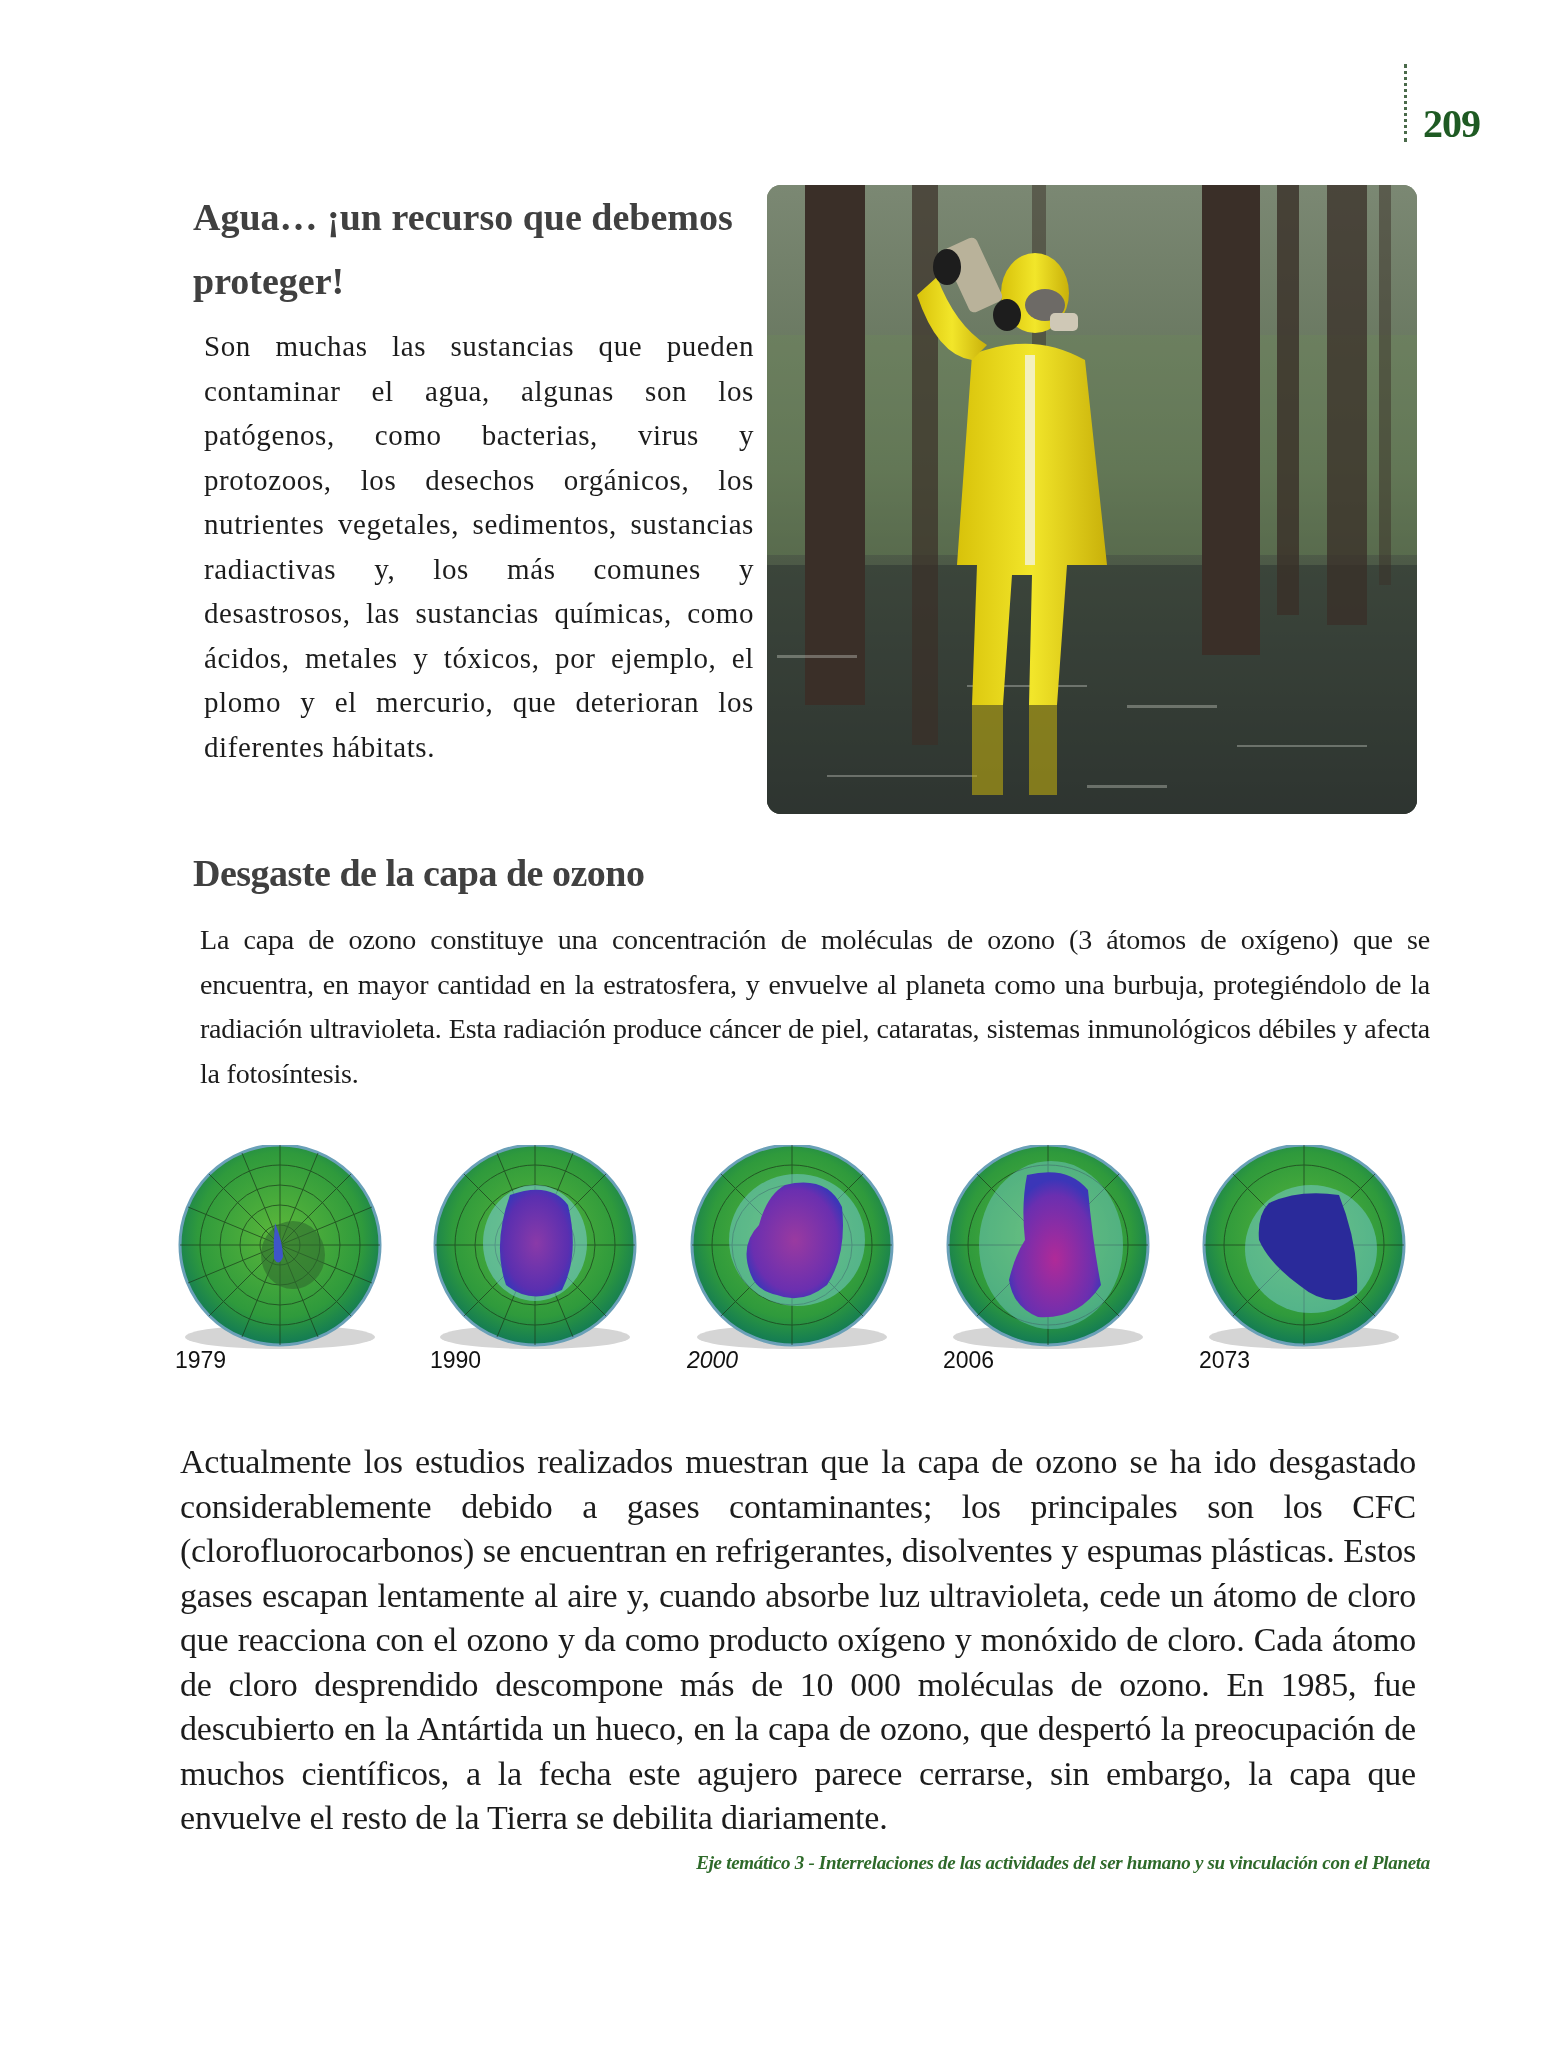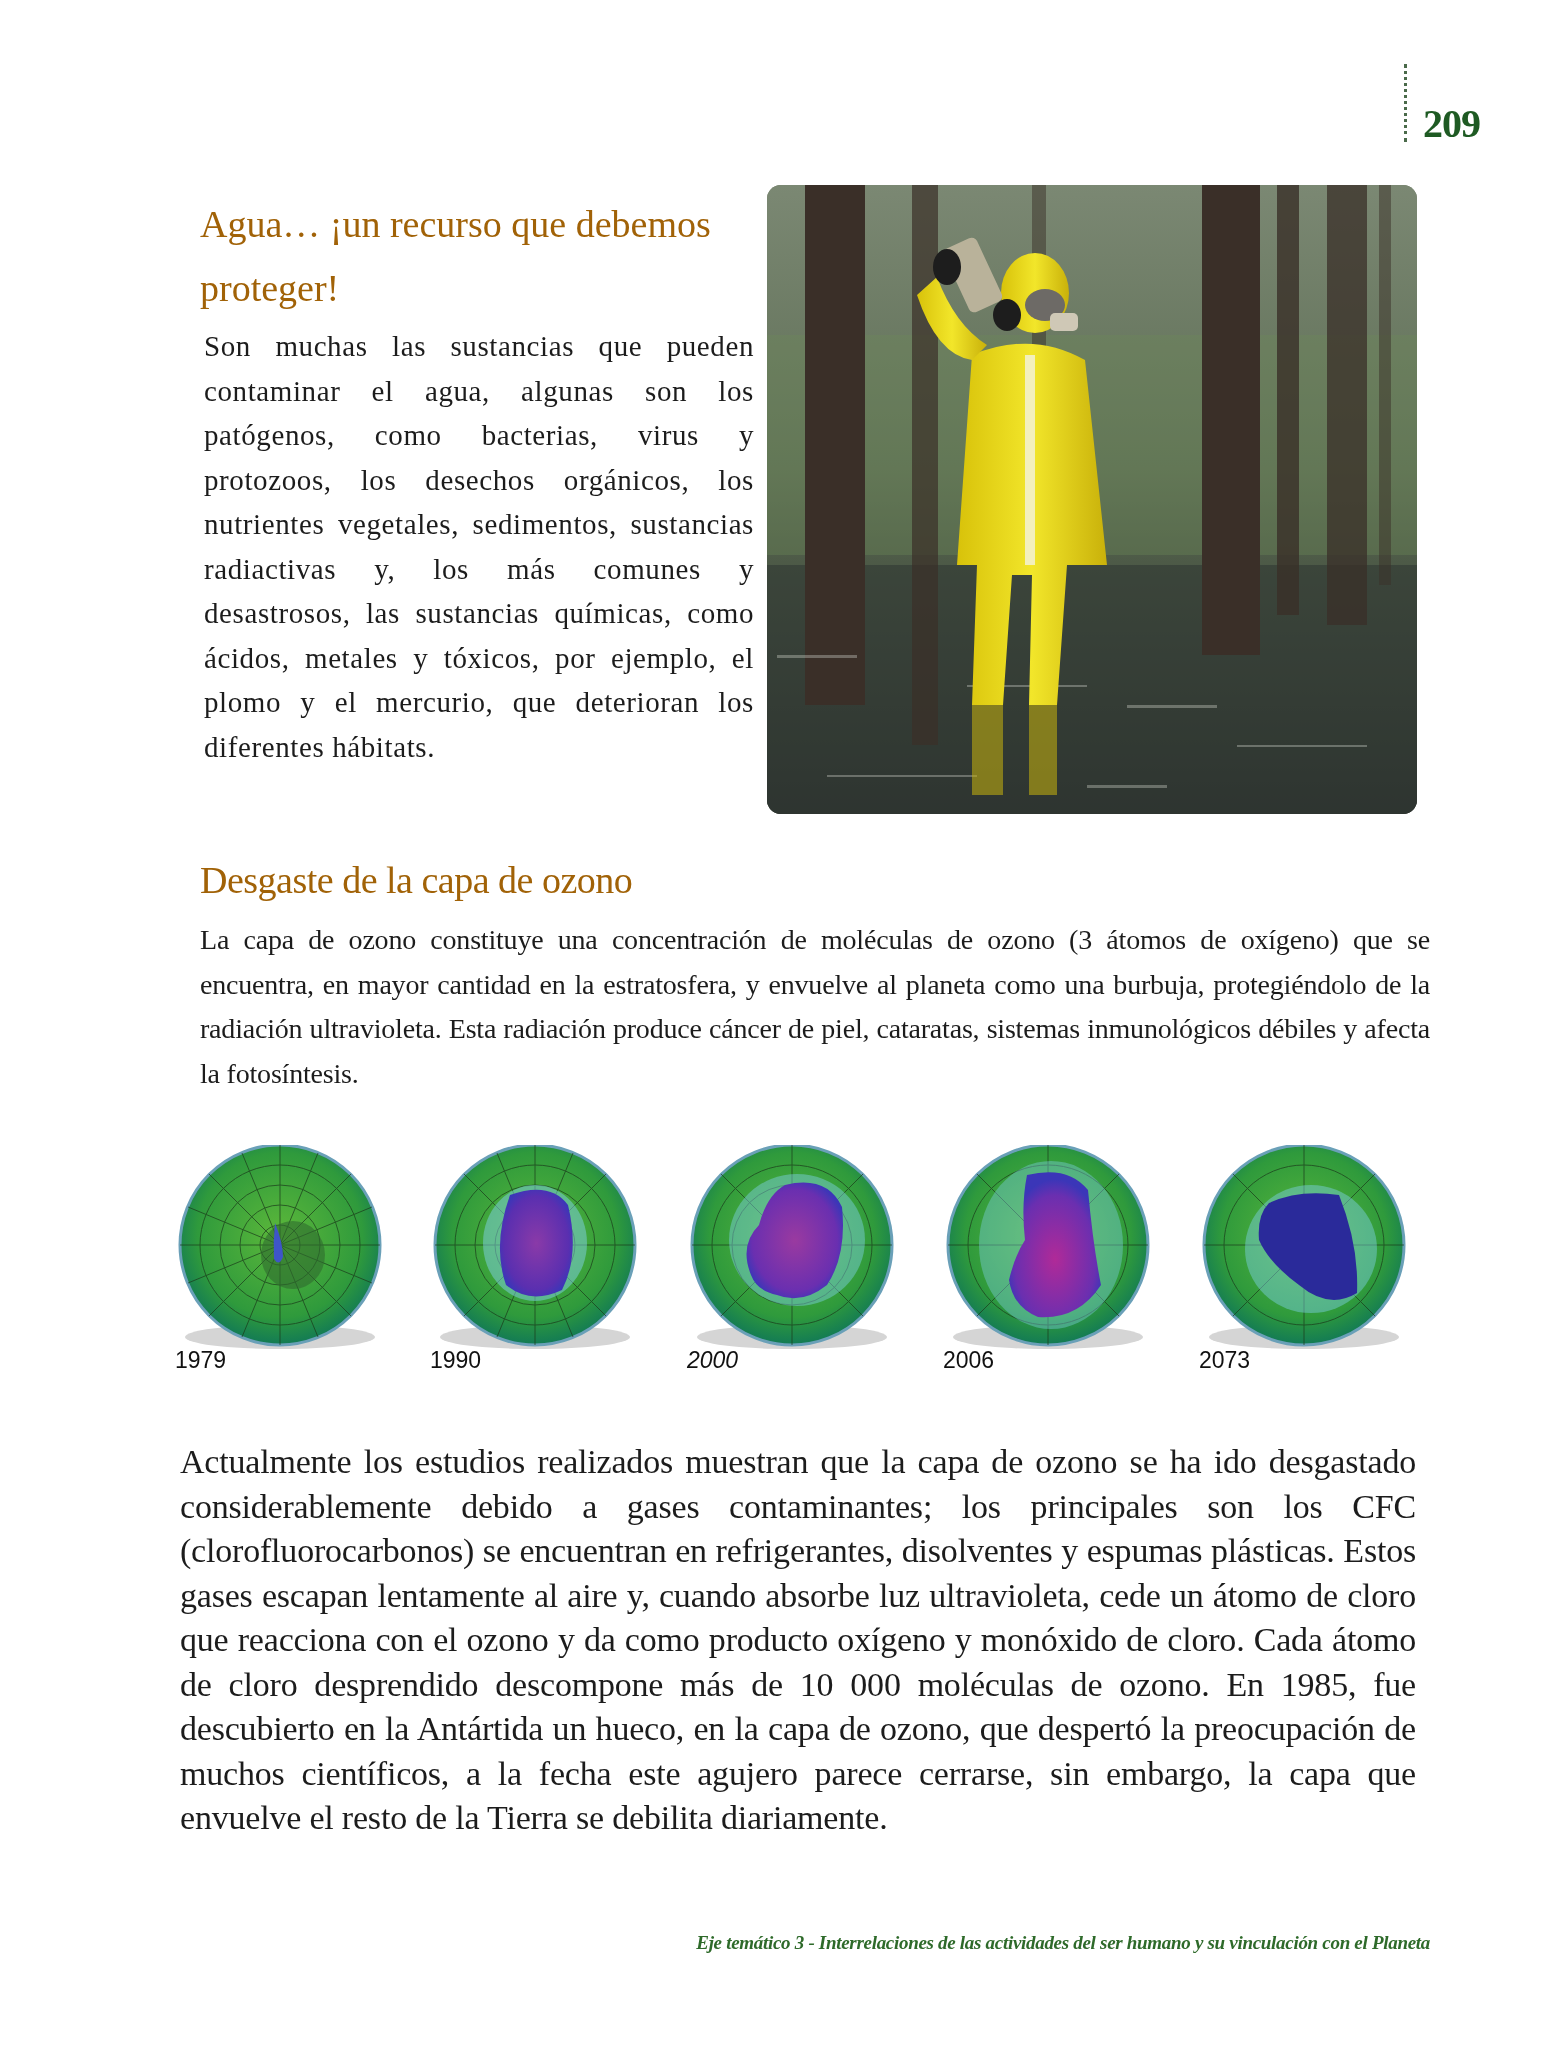--- a/index.html
+++ b/index.html
@@ -4,42 +4,42 @@
 <style>
   html, body { margin: 0; padding: 0; background: #ffffff; }
   body { width: 1564px; height: 2048px; position: relative; overflow: hidden;
          font-family: "Liberation Serif", "DejaVu Serif", serif; color: #1c1c1c; }
 
   .page-number-rule { position: absolute; left: 1404px; top: 64px; height: 78px;
                       border-left: 3px dotted #4a6a4a; }
   .page-number { position: absolute; left: 1416px; top: 100px; font-size: 40px; font-weight: bold;
                  color: #1e5a23; letter-spacing: -1px; margin-left: 7px; }
 
-  .heading { color: #a16207; font-weight: normal; margin: 12px; }
+  .heading { color: #404040; font-weight: bold; margin: 5px; }
   .h-agua { position: absolute; left: 188px; top: 180px; width: 560px; font-size: 38px; line-height: 64px; }
   .h-ozono { position: absolute; left: 188px; top: 838px; font-size: 38px; line-height: 60px; letter-spacing: -0.5px; }
 
   .para-agua { position: absolute; left: 188px; top: 308px; width: 550px; font-size: 29px; line-height: 44.5px;
                text-align: justify; margin: 16px; letter-spacing: 0.6px; }
   .para-ozono { position: absolute; left: 188px; top: 906px; width: 1230px; font-size: 28px; line-height: 44.5px;
                 text-align: justify; margin: 12px; letter-spacing: -0.2px; }
   .para-actual { position: absolute; left: 176px; top: 1436px; width: 1236px; font-size: 34px; line-height: 44.5px;
                  text-align: justify; margin: 4px; letter-spacing: -0.2px; }
 
   .photo { position: absolute; left: 767px; top: 185px; width: 650px; height: 629px; border-radius: 14px; overflow: hidden;
            background: linear-gradient(180deg, #6f7a66 0%, #5a6a52 40%, #45503f 75%, #3a3f36 100%); }
   .photo svg { display: block; }
 
   .globes { position: absolute; left: 175px; top: 1145px; width: 1240px; height: 240px; }
   .globe-item { position: absolute; top: 0; width: 210px; height: 240px; }
   .globe-svg { position: absolute; left: 0; top: 0; }
   .globe-label { position: absolute; left: 0; width: 210px; top: 202px; text-align: left;
                  font-family: "Liberation Sans", "DejaVu Sans", sans-serif; font-size: 23px; color: #111; }
 
-  .footer { position: absolute; right: 134px; top: 1932px; font-style: italic; font-size: 19px; color: #2e6a2a;
+  .footer { position: absolute; right: 134px; top: 1852px; font-style: italic; font-size: 19px; color: #2e6a2a;
             font-weight: bold; white-space: nowrap; letter-spacing: -0.3px; }
 </style>
 </head>
 <body>
 
 <div class="page-number-rule"></div>
 <div class="page-number">209</div>
 
 <h2 class="heading h-agua">Agua… ¡un recurso que debemos proteger!</h2>
 <p class="para-agua" lang="es" style="hyphens:auto;">Son muchas las sustancias que pueden contaminar el agua, algunas son los patógenos, como bacterias, virus y protozoos, los desechos orgánicos, los nutrientes vegetales, sedimentos, sustancias radiactivas y, los más comunes y desastrosos, las sustancias químicas, como ácidos, metales y tóxicos, por ejemplo, el plomo y el mercurio, que deterioran los diferentes hábitats.</p>

